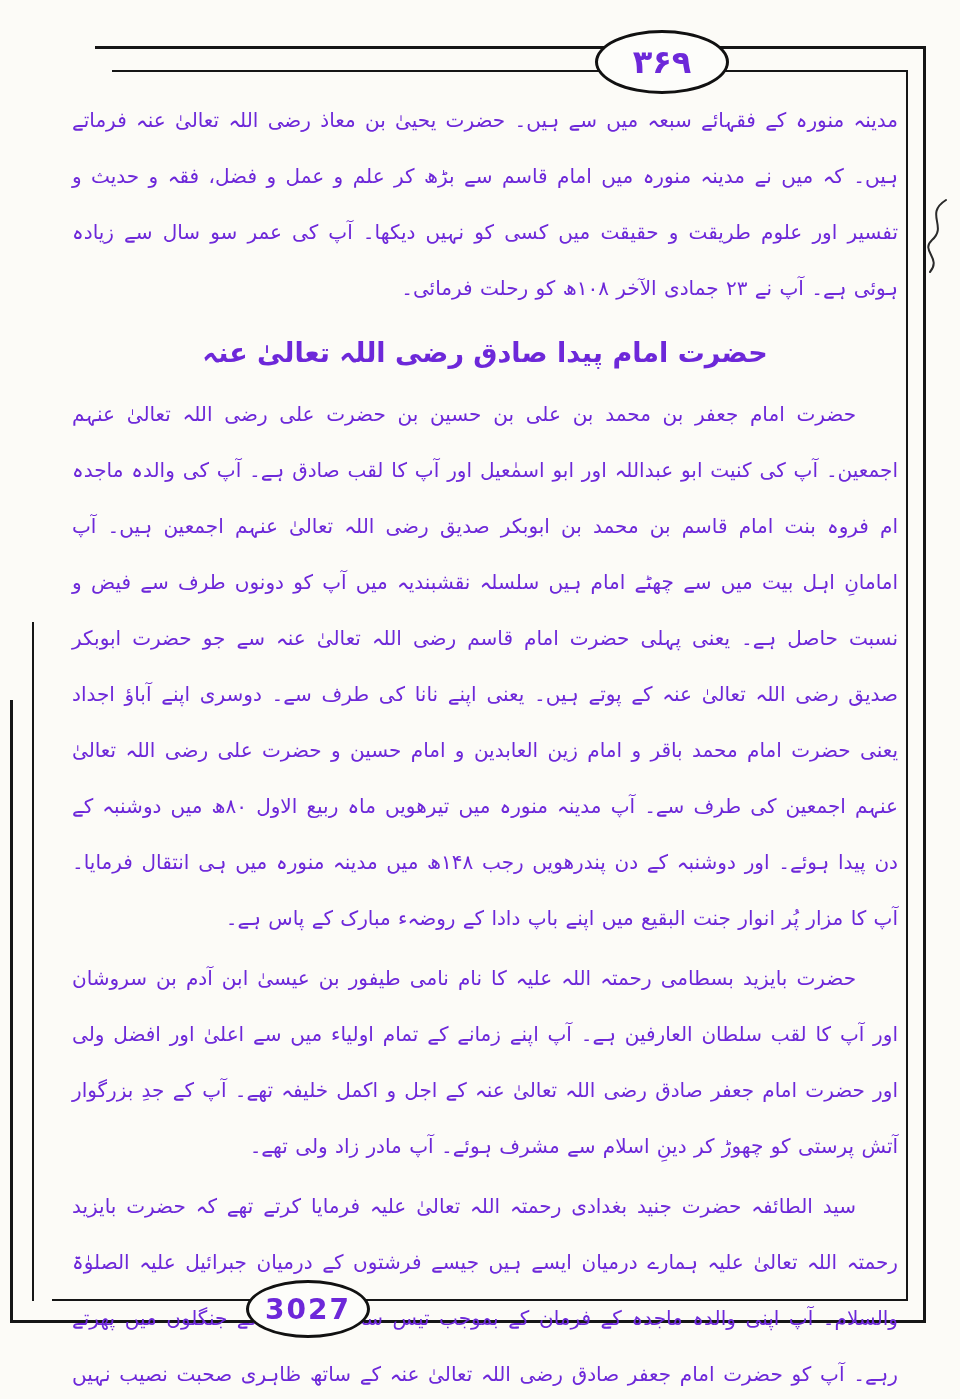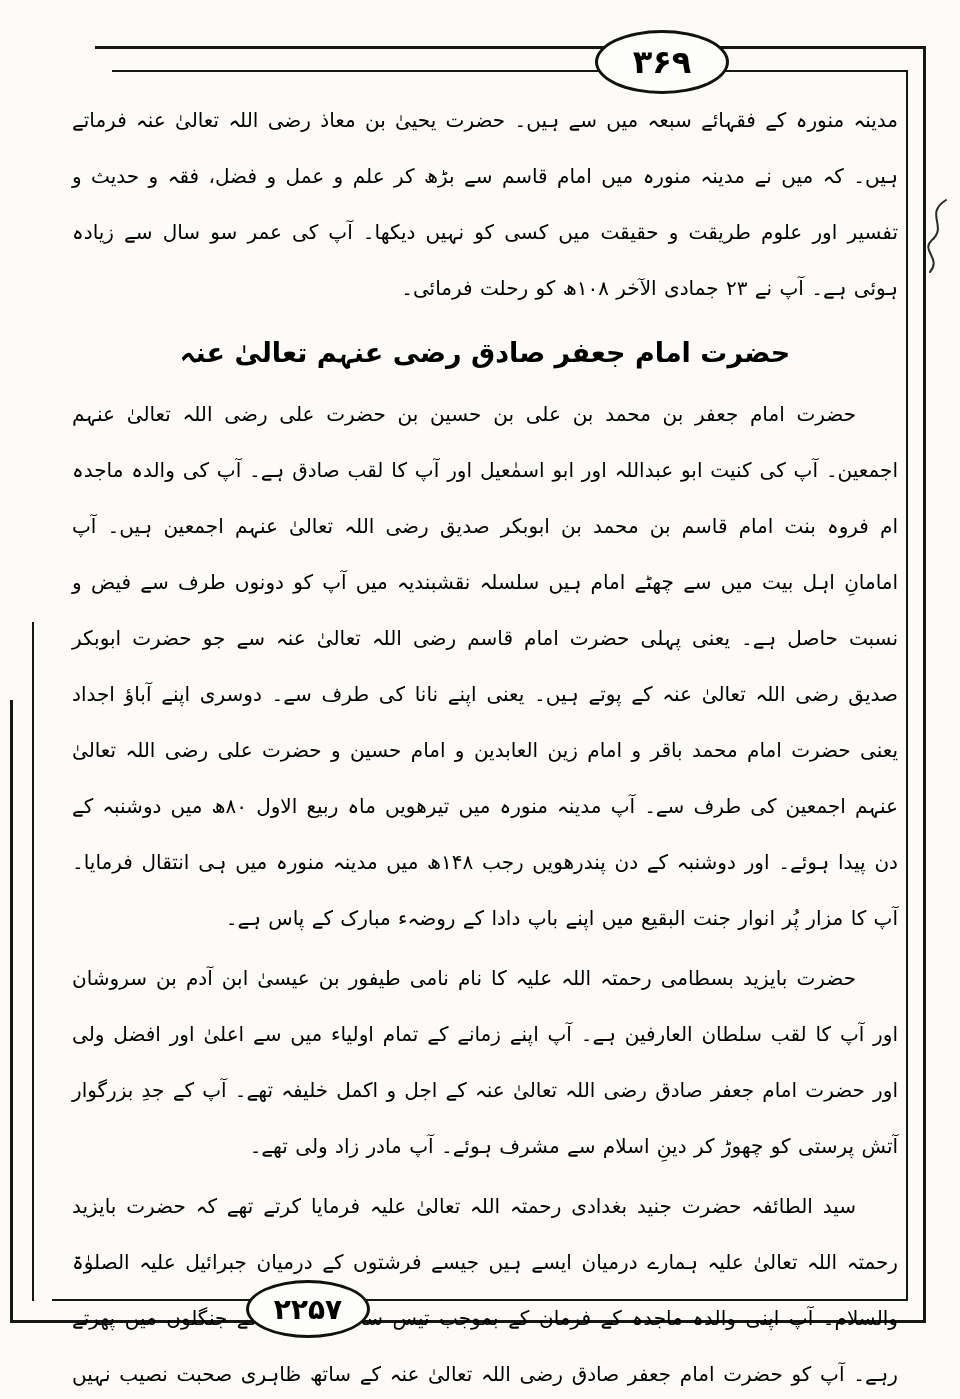--- a/index.html
+++ b/index.html
@@ -4,21 +4,21 @@
 <style>
   html, body { margin: 0; padding: 0; background: #e9e7e2; }
   .page {
     position: relative;
     width: 960px;
     height: 1399px;
     margin: 0 auto;
     background: #fcfbf7;
     overflow: hidden;
     font-family: "DejaVu Sans", sans-serif;
-    color: #000000;
+    color: #6d28d9;
   }
   
   .line { position: absolute; background: #161616; }
   .l-top-a   { left: 95px;  right: 34px;  top: 46px;    height: 3px; }
   .l-top-b   { left: 112px; right: 52px;  top: 70px;    height: 2px; }
   .l-right-a { top: 46px;   bottom: 76px; right: 34px;  width: 3px; }
   .l-right-b { top: 70px;   bottom: 98px; right: 52px;  width: 2px; }
   .l-left-a  { left: 10px;  top: 700px;   bottom: 76px; width: 3px; }
   .l-left-b  { left: 32px;  top: 622px;   bottom: 98px; width: 2px; }
   .l-bot-a   { left: 10px;  right: 34px;  bottom: 76px; height: 3px; }
@@ -82,27 +82,27 @@
     <path d="M34 4 C 12 18, 36 30, 20 44 C 8 55, 30 62, 18 76" fill="none" stroke="#2a2a2a" stroke-width="2" stroke-linecap="round"></path>
   </svg>
 
   <div class="cartouche cartouche-top">
     <span>۳۶۹</span>
   </div>
 
   <div class="content" dir="rtl">
     <p class="para">مدینہ منورہ کے فقہائے سبعہ میں سے ہیں۔ حضرت یحییٰ بن معاذ رضی اللہ تعالیٰ عنہ فرماتے ہیں۔ کہ میں نے مدینہ منورہ میں امام قاسم سے بڑھ کر علم و عمل و فضل، فقہ و حدیث و تفسیر اور علوم طریقت و حقیقت میں کسی کو نہیں دیکھا۔ آپ کی عمر سو سال سے زیادہ ہوئی ہے۔ آپ نے ۲۳ جمادی الآخر ۱۰۸ھ کو رحلت فرمائی۔</p>
 
-    <h2 class="heading">حضرت امام جعفر صادق رضی عنہم تعالیٰ عنہ</h2>
+    <h2 class="heading">حضرت امام پیدا صادق رضی اللہ تعالیٰ عنہ</h2>
 
     <p class="para indent">حضرت امام جعفر بن محمد بن علی بن حسین بن حضرت علی رضی اللہ تعالیٰ عنہم اجمعین۔ آپ کی کنیت ابو عبداللہ اور ابو اسمٰعیل اور آپ کا لقب صادق ہے۔ آپ کی والدہ ماجدہ ام فروہ بنت امام قاسم بن محمد بن ابوبکر صدیق رضی اللہ تعالیٰ عنہم اجمعین ہیں۔ آپ امامانِ اہل بیت میں سے چھٹے امام ہیں سلسلہ نقشبندیہ میں آپ کو دونوں طرف سے فیض و نسبت حاصل ہے۔ یعنی پہلی حضرت امام قاسم رضی اللہ تعالیٰ عنہ سے جو حضرت ابوبکر صدیق رضی اللہ تعالیٰ عنہ کے پوتے ہیں۔ یعنی اپنے نانا کی طرف سے۔ دوسری اپنے آباؤ اجداد یعنی حضرت امام محمد باقر و امام زین العابدین و امام حسین و حضرت علی رضی اللہ تعالیٰ عنہم اجمعین کی طرف سے۔ آپ مدینہ منورہ میں تیرھویں ماہ ربیع الاول ۸۰ھ میں دوشنبہ کے دن پیدا ہوئے۔ اور دوشنبہ کے دن پندرھویں رجب ۱۴۸ھ میں مدینہ منورہ میں ہی انتقال فرمایا۔ آپ کا مزار پُر انوار جنت البقیع میں اپنے باپ دادا کے روضہء مبارک کے پاس ہے۔</p>
 
 
     <p class="para indent">حضرت بایزید بسطامی رحمتہ اللہ علیہ کا نام نامی طیفور بن عیسیٰ ابن آدم بن سروشان اور آپ کا لقب سلطان العارفین ہے۔ آپ اپنے زمانے کے تمام اولیاء میں سے اعلیٰ اور افضل ولی اور حضرت امام جعفر صادق رضی اللہ تعالیٰ عنہ کے اجل و اکمل خلیفہ تھے۔ آپ کے جدِ بزرگوار آتش پرستی کو چھوڑ کر دینِ اسلام سے مشرف ہوئے۔ آپ مادر زاد ولی تھے۔</p>
 
     <p class="para indent">سید الطائفہ حضرت جنید بغدادی رحمتہ اللہ تعالیٰ علیہ فرمایا کرتے تھے کہ حضرت بایزید رحمتہ اللہ تعالیٰ علیہ ہمارے درمیان ایسے ہیں جیسے فرشتوں کے درمیان جبرائیل علیہ الصلوٰۃ والسلام۔ آپ اپنی والدہ ماجدہ کے فرمان کے بموجب تیس سال تک شام کے جنگلوں میں پھرتے رہے۔ آپ کو حضرت امام جعفر صادق رضی اللہ تعالیٰ عنہ کے ساتھ ظاہری صحبت نصیب نہیں ہوئی بلکہ آپ کو اُن سے روحانی اور اویسی نسبت ہے۔</p>
   </div>
 
   <div class="cartouche cartouche-bottom">
-    <span>۲۲۵۷</span>
+    <span>3027</span>
   </div>
 
 </div>
 
 </body></html>

